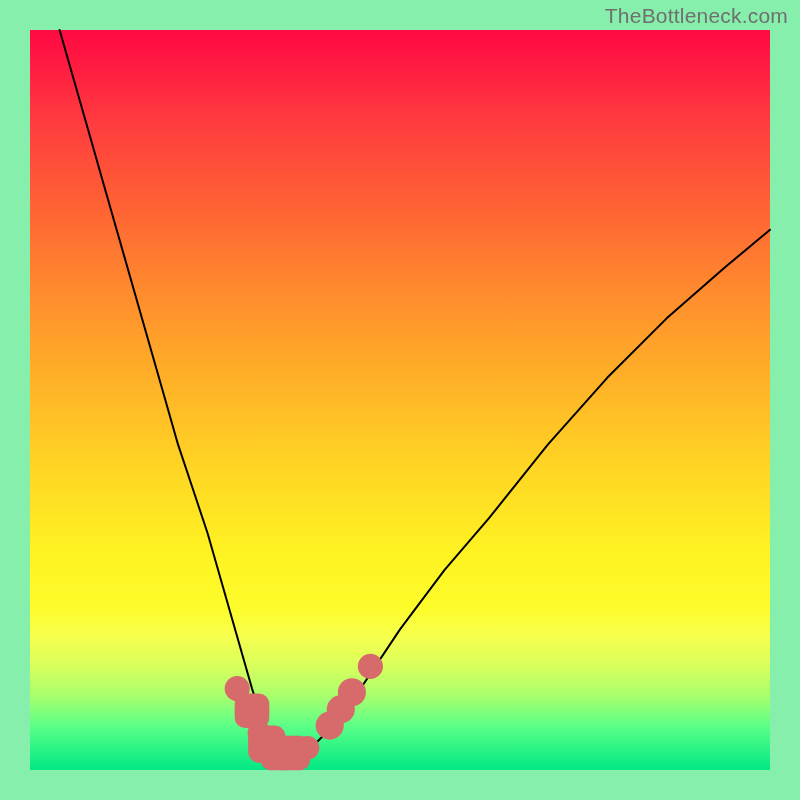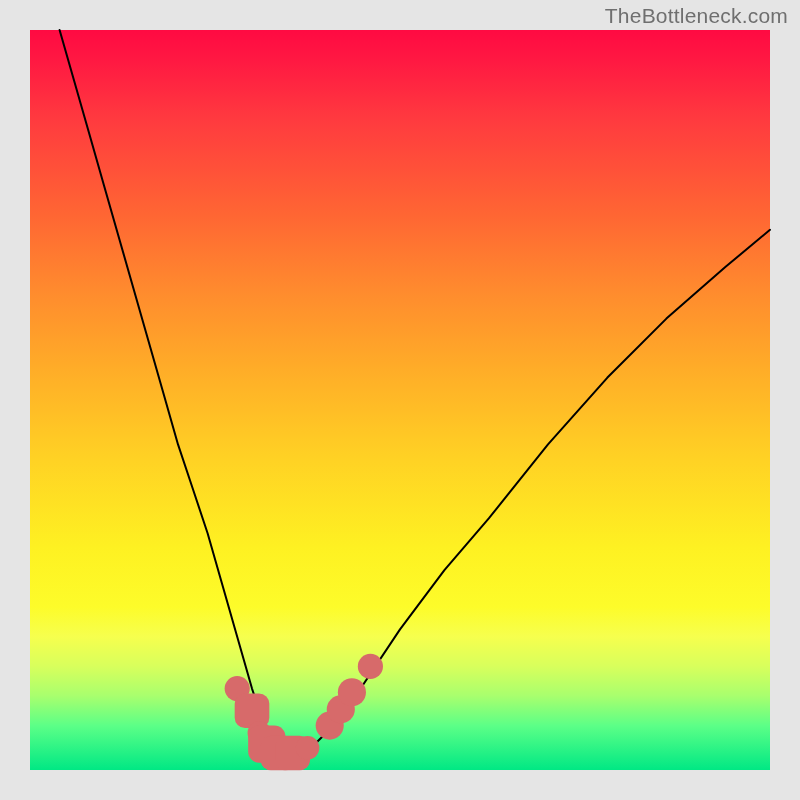--- a/index.html
+++ b/index.html
@@ -8,21 +8,21 @@
     width: 800px;
     height: 800px;
     background: #000;
     overflow: hidden;
     font-family: Arial, Helvetica, sans-serif;
   }
   .frame {
     position: absolute;
     left: 0; top: 0;
     width: 800px; height: 800px;
-    background: #e5e5e5;
+    background: #86efac;
   }
   .plot {
     position: absolute;
     left: 30px;
     top: 30px;
     width: 740px;
     height: 740px;
     
     background: linear-gradient(to bottom,
       #ff0a42 0%,

